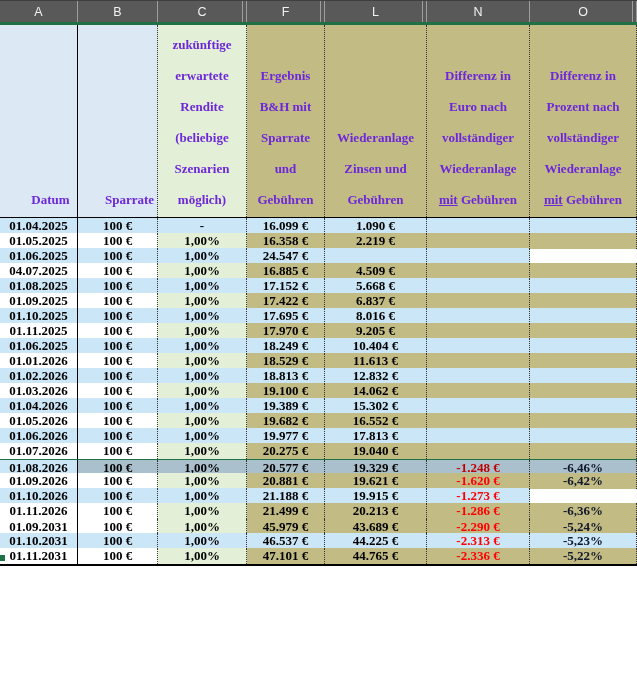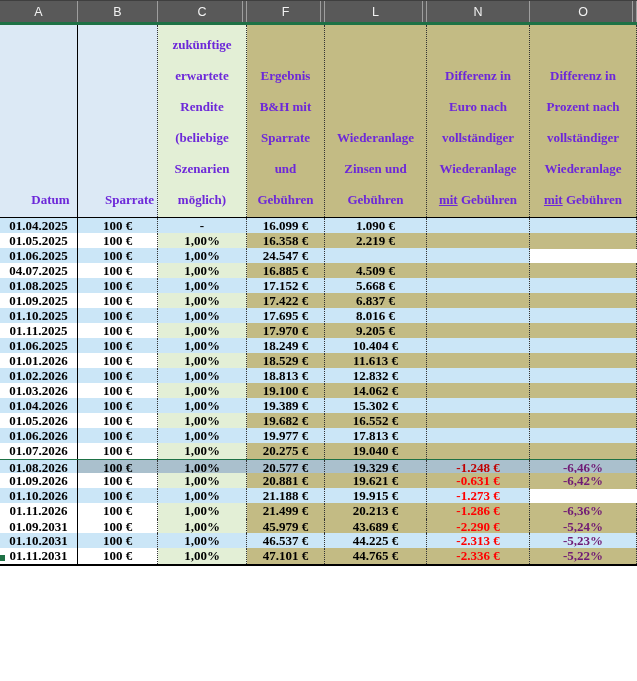--- a/index.html
+++ b/index.html
@@ -36,21 +36,21 @@
   .row { height:15px; }
   .cell { display:flex; align-items:center; justify-content:center;
           font-weight:bold; font-size:13px; color:#000; white-space:nowrap; }
   .band-plain .col-a, .band-plain .col-b { background:#FFFFFF; }
   .band-plain .col-c { background:#E3EFD6; }
   .band-plain .col-f, .band-plain .col-l,
   .band-plain .col-n, .band-plain .col-o { background:#C3BB84; }
   .band-blue .cell { background:#CBE6F7; }
 
   .cell.col-n { color:#FF0000; }
-  .cell.col-o { color:#701a75; }
+  .cell.col-o { color:#0f172a; }
 
   
   .row.selected { border-top:2px solid #1E7145; border-bottom:2px solid #1E7145; }
   .row.selected .cell:not(.col-a) { background:#AAC0CD; }
   .row.selected .cell.col-a { background:#CBE6F7; }
   .row.selected .cell.col-n { color:#C00000; }
 
   
   .row.gap-above { border-top:1px solid #8a8a8a; }
 
@@ -270,21 +270,21 @@
         <div class="cell col-l">19.329 €</div>
         <div class="cell col-n">-1.248 €</div>
         <div class="cell col-o">-6,46%</div>
       </div>
       <div class="row grid7 band-plain">
         <div class="cell col-a">01.09.2026</div>
         <div class="cell col-b">100 €</div>
         <div class="cell col-c">1,00%</div>
         <div class="cell col-f">20.881 €</div>
         <div class="cell col-l">19.621 €</div>
-        <div class="cell col-n">-0.631 €</div>
+        <div class="cell col-n">-1.620 €</div>
         <div class="cell col-o">-6,42%</div>
       </div>
       <div class="row grid7 band-blue">
         <div class="cell col-a">01.10.2026</div>
         <div class="cell col-b">100 €</div>
         <div class="cell col-c">1,00%</div>
         <div class="cell col-f">21.188 €</div>
         <div class="cell col-l">19.915 €</div>
         <div class="cell col-n">-1.273 €</div>
       </div>

